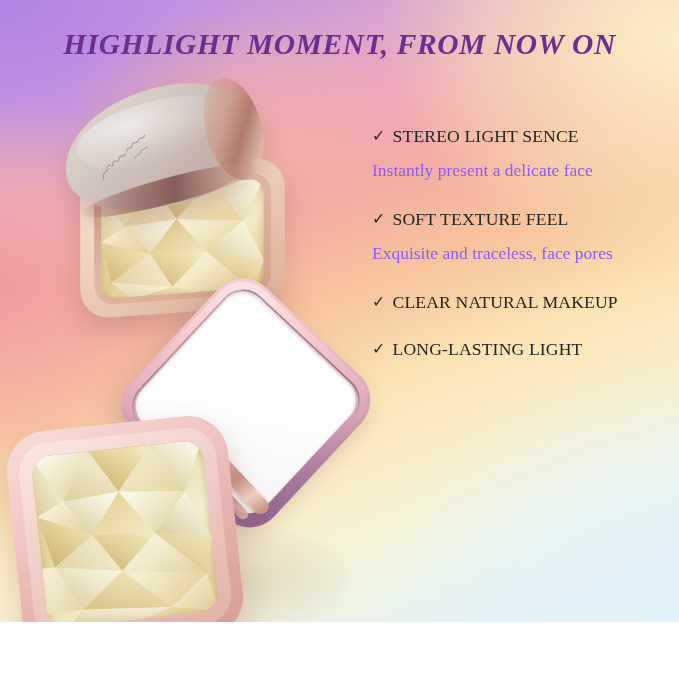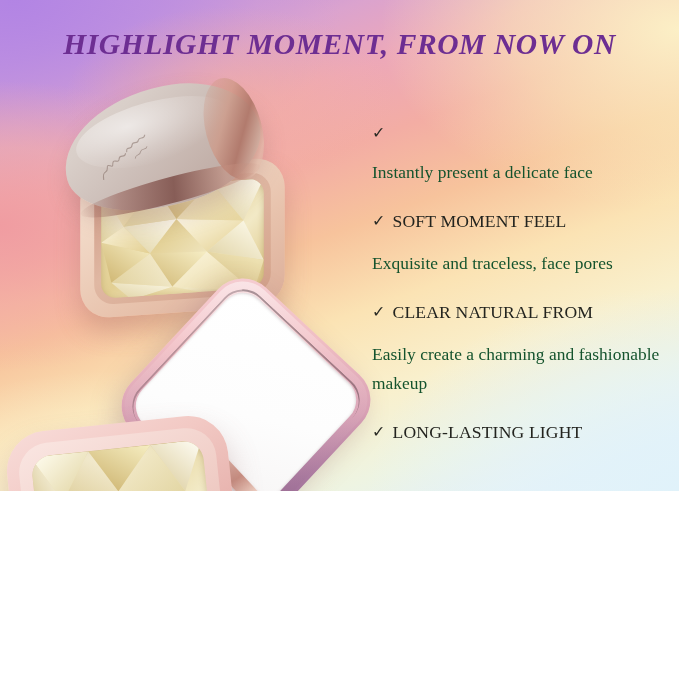--- a/index.html
+++ b/index.html
@@ -4,21 +4,21 @@
 <style>
   html, body {
     margin: 0;
     padding: 0;
     background: #ffffff;
   }
 
   #poster {
     position: relative;
     width: 679px;
-    height: 491px;
+    height: 622px;
     overflow: hidden;
     font-family: "Liberation Serif", "DejaVu Serif", serif;
   }
 
   
   .bg-base {
     position: absolute;
     inset: 0;
     background:
       linear-gradient(160deg,
@@ -118,23 +118,23 @@
     gap: 7px;
   }
   .check {
     font-size: 16px;
     color: #2a2b25;
     line-height: 1;
     transform: translateY(-1px);
   }
   .f-body {
     font-size: 17.4px;
-    color: #14532d;
+    color: #8b5cf6;
     line-height: 1.62;
-    margin-top: 16px;
+    margin-top: 8px;
     letter-spacing: 0.05px;
   }
 
   
   .compact-top {
     position: absolute;
     left: 62px;
     top: 88px;
     width: 240px;
     height: 230px;
@@ -462,38 +462,38 @@
         </svg>
       </div>
     </div>
   </div>
 
   <div class="features">
 
     <div class="feature">
       <div class="f-head">
         <span class="check">✓</span>
+        <span>STEREO LIGHT SENCE</span>
       </div>
       <div class="f-body">Instantly present a delicate face</div>
     </div>
 
     <div class="feature">
       <div class="f-head">
         <span class="check">✓</span>
-        <span>SOFT MOMENT FEEL</span>
+        <span>SOFT TEXTURE FEEL</span>
       </div>
       <div class="f-body">Exquisite and traceless, face pores</div>
     </div>
 
     <div class="feature">
       <div class="f-head">
         <span class="check">✓</span>
-        <span>CLEAR NATURAL FROM</span>
+        <span>CLEAR NATURAL MAKEUP</span>
       </div>
-      <div class="f-body">Easily create a charming and fashionable makeup</div>
     </div>
 
     <div class="feature">
       <div class="f-head">
         <span class="check">✓</span>
         <span>LONG-LASTING LIGHT</span>
       </div>
     </div>
 
   </div>

